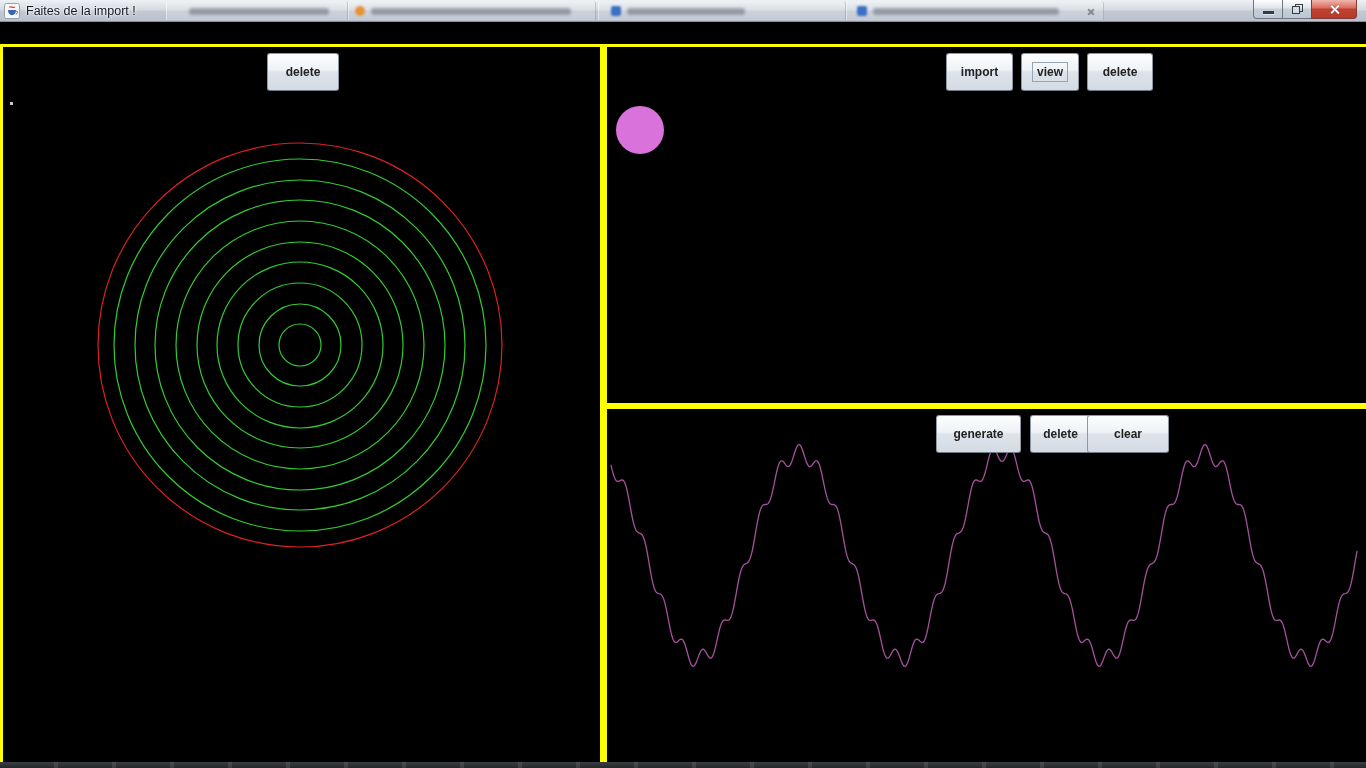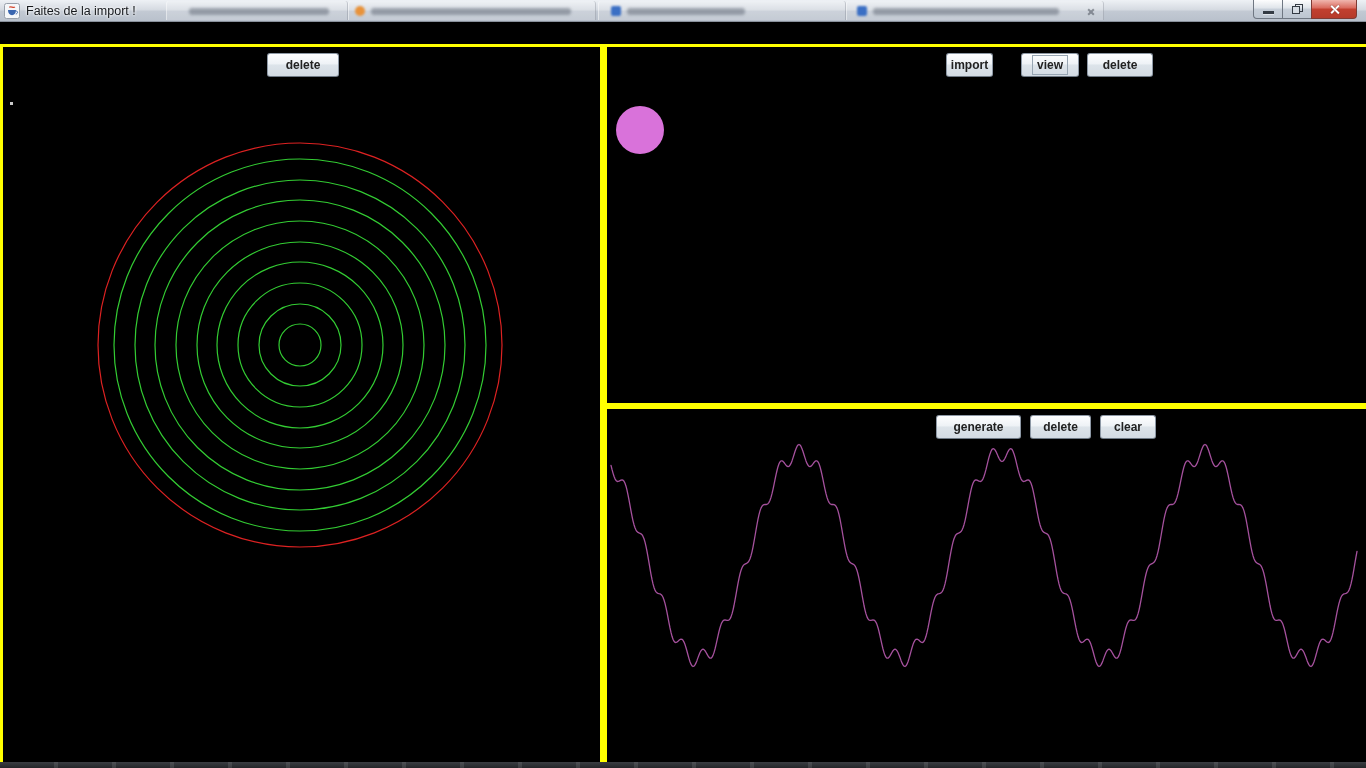--- a/index.html
+++ b/index.html
@@ -63,30 +63,30 @@
   .panel{position:absolute;background:#000;}
   .panel-left{left:3px;top:3px;width:597px;height:715px;}
   .panel-tr{left:607px;top:3px;width:759px;height:356px;}
   .panel-br{left:607px;top:365px;width:759px;height:353px;border-radius:31px;}
   .panel svg{position:absolute;left:0;top:0;}
 
   .jbtn{position:absolute;top:6px;height:24px;box-sizing:border-box;
     border:1px solid #8d98a5;border-bottom-color:#6f7a86;border-radius:3px;
     background:linear-gradient(#fdfeff,#eef2f6 45%,#dde4ea 50%,#d3dbe3);
     font-family:"Liberation Sans",sans-serif;font-size:12px;font-weight:bold;color:#222;
-    padding:4px;display:flex;align-items:center;justify-content:center;cursor:default;}
+    padding:18px;display:flex;align-items:center;justify-content:center;cursor:default;}
   .jbtn span{display:inline-block;padding:2px 4px;border:1px solid transparent;}
   .jbtn.focused span{border-color:#97a5b2;}
   .b-del-left{left:264px;width:72px;}
-  .b-import{left:339px;width:47px;}
+  .b-import{left:339px;width:67px;}
   .b-view{left:414px;width:58px;}
   .b-del-tr{left:480px;width:66px;}
   .b-generate{left:329px;width:85px;}
   .b-del-br{left:423px;width:61px;}
-  .b-clear{left:493px;width:56px;}
+  .b-clear{left:480px;width:82px;}
 
   .stray-dot{position:absolute;left:7px;top:55px;width:3px;height:3px;background:#c9c9c9;}
 
   
   .taskbar-sliver{position:absolute;left:0;top:762px;width:1366px;height:6px;
     background:linear-gradient(#3a3d42,#242629);}
   .taskbar-sliver::before{content:"";position:absolute;inset:0;
     background:repeating-linear-gradient(90deg,transparent 0 54px,rgba(255,255,255,0.10) 54px 58px);}
 </style>
 </head>

